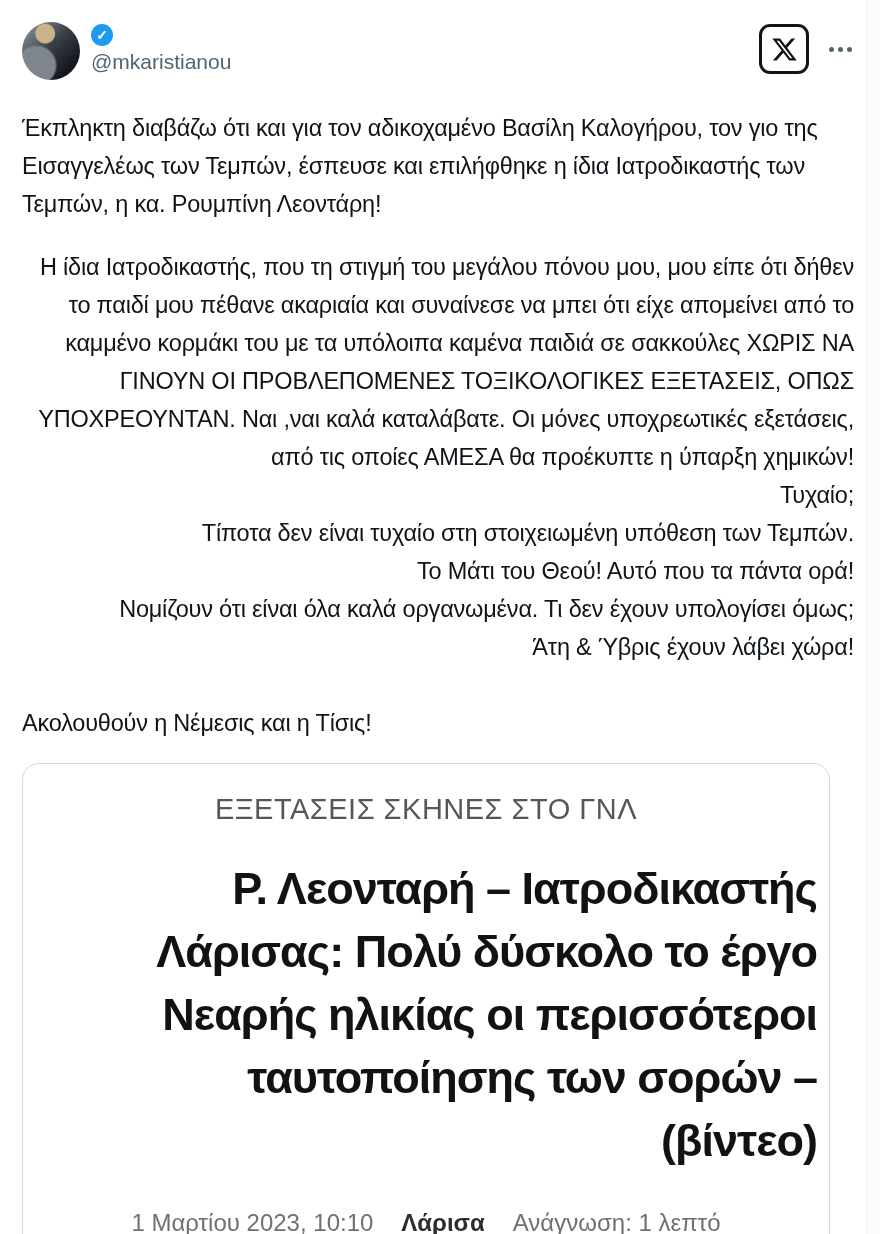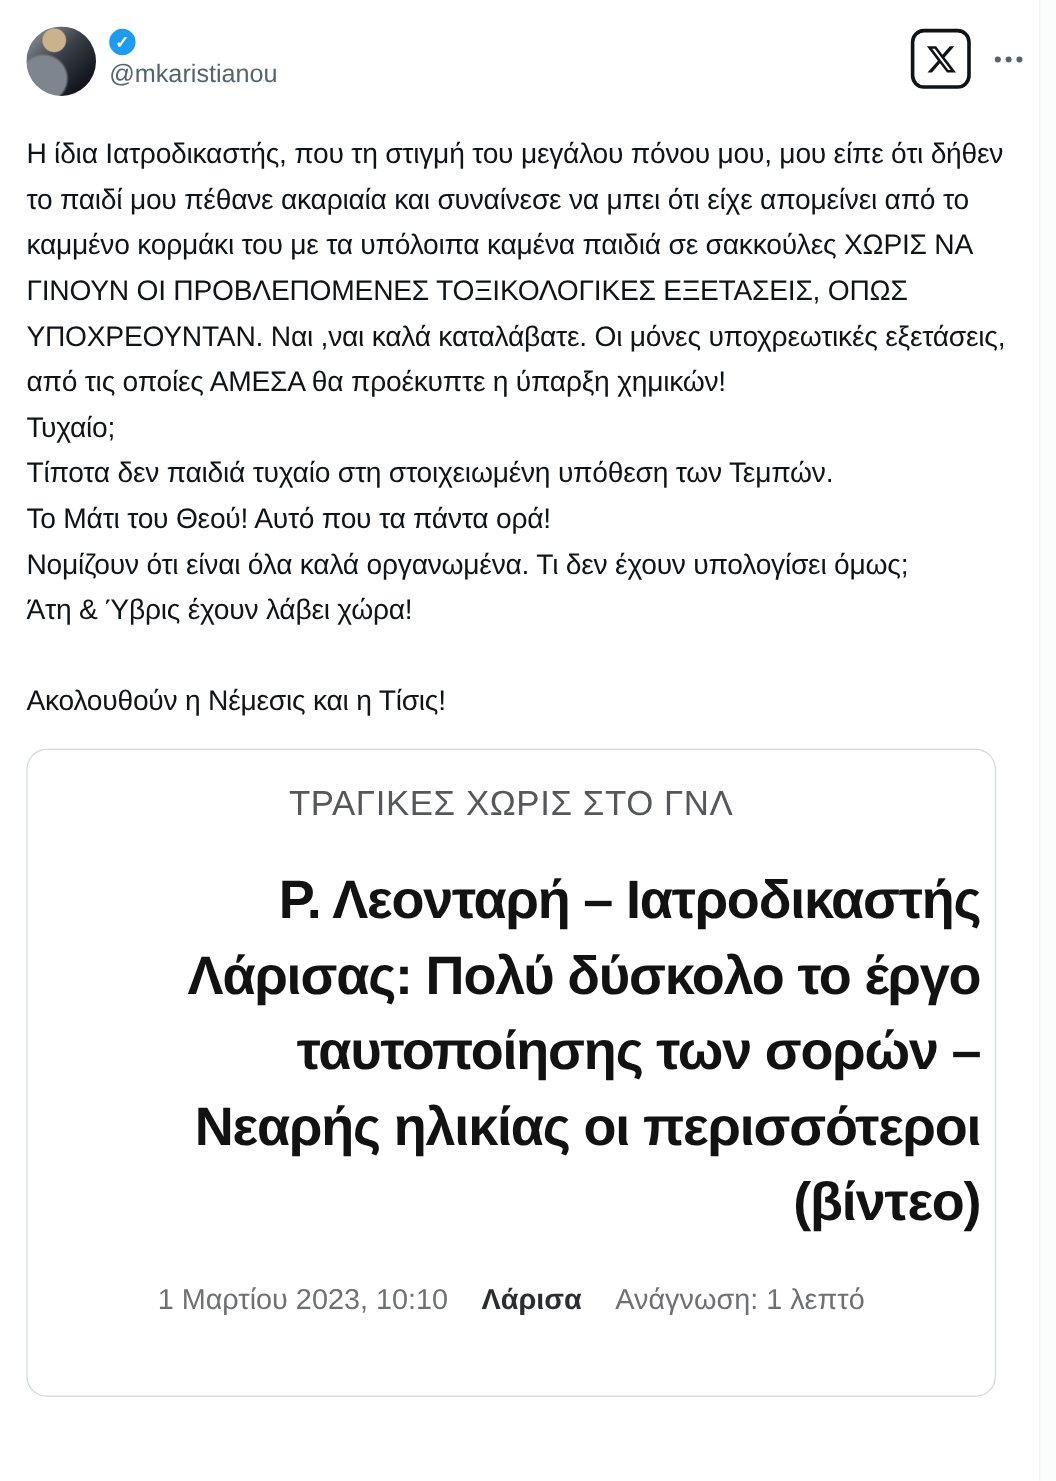--- a/index.html
+++ b/index.html
@@ -41,21 +41,21 @@
     width:44px;height:44px;border:3px solid #0f1419;border-radius:11px;
     display:flex;align-items:center;justify-content:center;cursor:pointer;background:#fff;
   }
   .x-logo-box svg{width:27px;height:27px;fill:#0f1419;}
   .more-btn{display:flex;gap:4px;align-items:center;cursor:pointer;padding:4px;}
   .more-btn i{width:5px;height:5px;border-radius:50%;background:#536471;display:block;}
 
   
   .tweet-body{margin-top:29px;font-size:23.5px;line-height:38px;color:#0f1419;letter-spacing:-0.2px;max-width:832px;}
   .block1{margin:0 0 25px 0;}
-  .block2{margin:0 0 38px 0;}
+  .block2{margin:0 0 38px 0;text-align:right;}
   .block3{margin:0;}
 
   
   .article-card{
     margin-top:21px;width:808px;height:540px;box-sizing:border-box;
     border:1px solid #cfd9de;border-radius:17px;background:#fff;cursor:pointer;
     padding:26px 12px 0;overflow:hidden;
   }
   .kicker{
     text-align:center;color:#55575b;font-size:29px;letter-spacing:0.5px;
@@ -99,41 +99,42 @@
       </div>
       <div class="more-btn" aria-label="More">
         <i></i>
           <i></i>
           <i></i>
       </div>
     </div>
   </header>
 
   <div class="tweet-body">
+    <p class="block1">Έκπληκτη διαβάζω  ότι και για  τον αδικοχαμένο Βασίλη Καλογήρου, τον γιο της Εισαγγελέως  των Τεμπών, έσπευσε και επιλήφθηκε η ίδια Ιατροδικαστής  των Τεμπών, η κα. Ρουμπίνη Λεοντάρη!</p>
 
     <div class="block2">
       <div>Η ίδια Ιατροδικαστής, που  τη στιγμή του μεγάλου πόνου μου, μου  είπε ότι δήθεν το παιδί μου πέθανε ακαριαία και συναίνεσε να μπει  ότι είχε απομείνει από το καμμένο κορμάκι του με τα υπόλοιπα καμένα παιδιά σε σακκούλες ΧΩΡΙΣ ΝΑ ΓΙΝΟΥΝ ΟΙ ΠΡΟΒΛΕΠΟΜΕΝΕΣ  ΤΟΞΙΚΟΛΟΓΙΚΕΣ ΕΞΕΤΑΣΕΙΣ, ΟΠΩΣ ΥΠΟΧΡΕΟΥΝΤΑΝ.  Ναι ,ναι καλά καταλάβατε. Οι μόνες υποχρεωτικές εξετάσεις, από τις οποίες ΑΜΕΣΑ θα προέκυπτε  η ύπαρξη χημικών!</div>
       <div>Τυχαίο;</div>
-      <div>Τίποτα δεν παιδιά τυχαίο στη στοιχειωμένη  υπόθεση των Τεμπών.</div>
+      <div>Τίποτα δεν είναι τυχαίο στη στοιχειωμένη  υπόθεση των Τεμπών.</div>
       <div>Το Μάτι του Θεού! Αυτό που τα  πάντα  ορά!</div>
       <div>Νομίζουν ότι είναι όλα καλά οργανωμένα. Τι  δεν έχουν υπολογίσει όμως;</div>
       <div>Άτη &amp; Ύβρις  έχουν λάβει  χώρα!</div>
     </div>
 
     <p class="block3">Ακολουθούν η Νέμεσις και η Τίσις!</p>
   </div>
 
   <div class="article-card">
-    <div class="kicker">ΤΡΑΓΙΚΕΣ ΧΩΡΙΣ ΣΤΟ ΓΝΛ</div>
+    <div class="kicker">ΕΞΕΤΑΣΕΙΣ ΣΚΗΝΕΣ ΣΤΟ ΓΝΛ</div>
 
     <h1 class="headline">
       <div>Ρ. Λεονταρή – Ιατροδικαστής</div>
       <div>Λάρισας: Πολύ δύσκολο το έργο</div>
+      <div>Νεαρής ηλικίας οι περισσότεροι</div>
       <div>ταυτοποίησης των σορών –</div>
-      <div>Νεαρής ηλικίας οι περισσότεροι</div>
       <div>(βίντεο)</div>
     </h1>
 
     <div class="card-meta">
       <span class="meta-date">1 Μαρτίου 2023, 10:10</span>
       <span class="meta-location">Λάρισα</span>
       <span class="meta-readtime">Ανάγνωση: 1 λεπτό</span>
     </div>
   </div>
 

